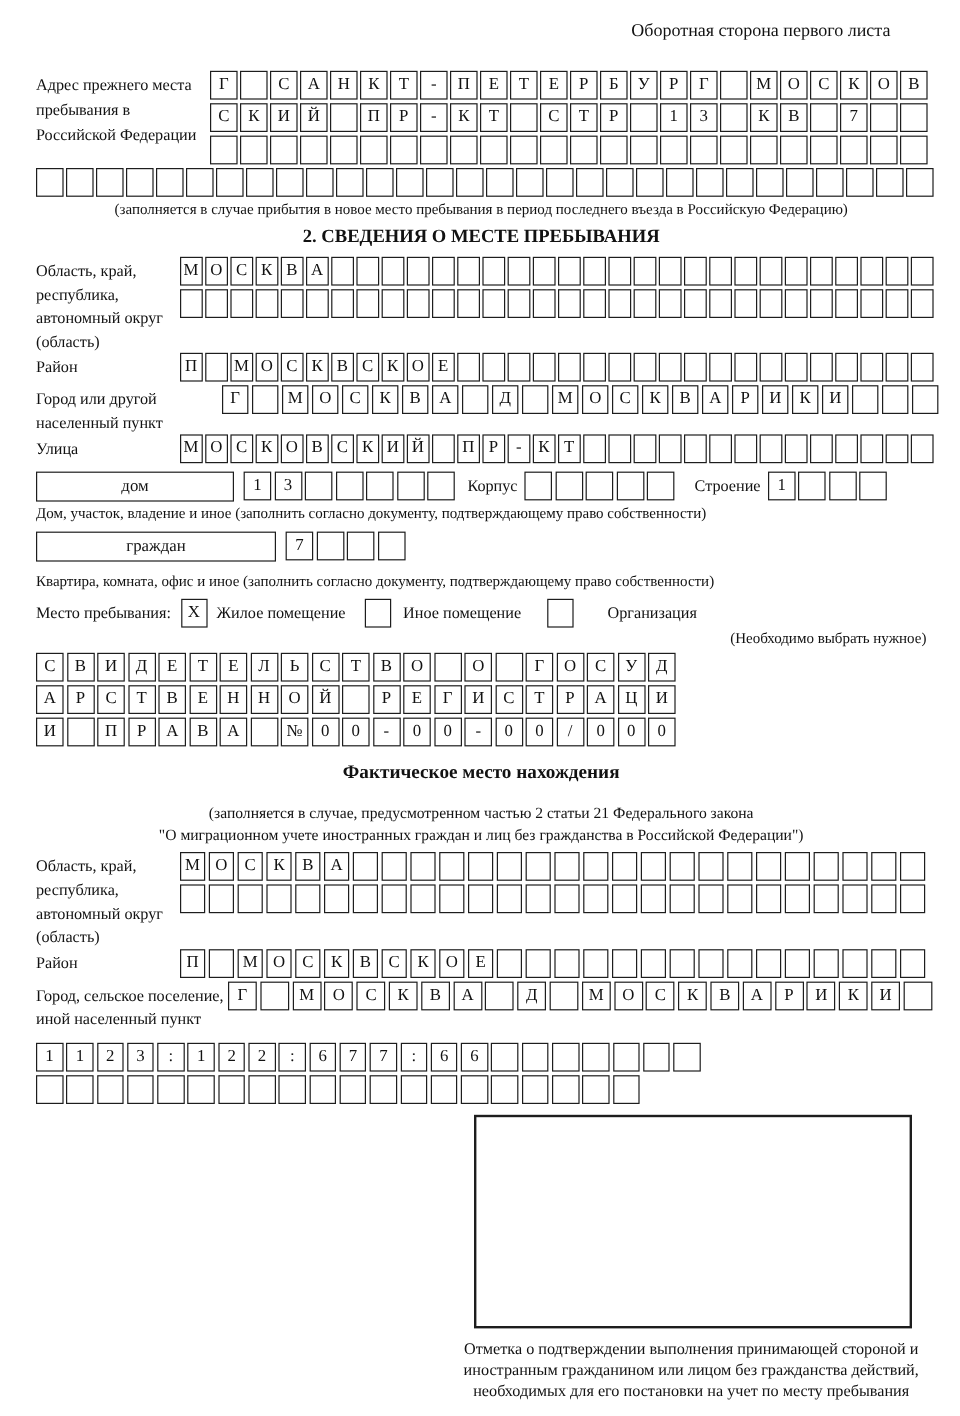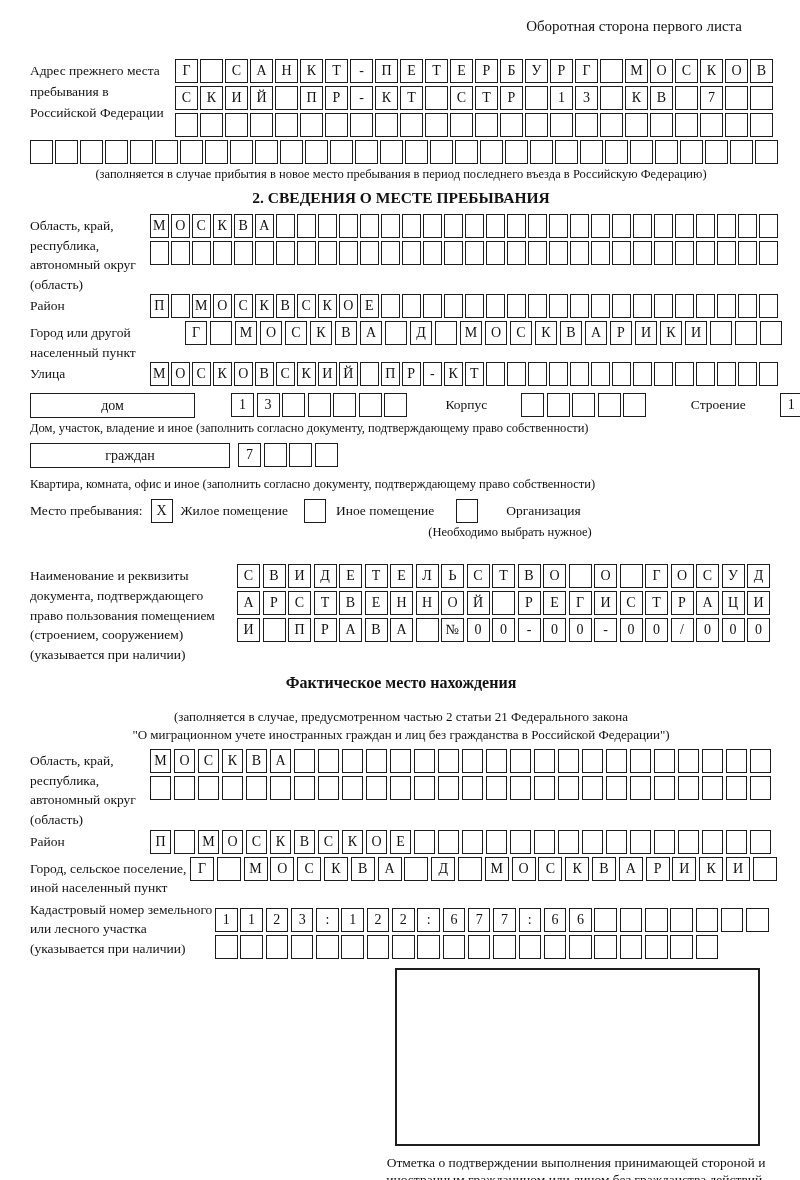--- a/index.html
+++ b/index.html
@@ -337,21 +337,21 @@
       <span class="cell"></span>
       <span class="cell"></span>
       <span class="cell"></span>
       <span class="cell"></span>
       <span class="cell"></span>
       <span class="cell"></span>
       <span class="cell"></span>
     </div>
 </div>
 
-<div class="frow" style="margin-top:4px;gap:28px;">
+<div class="frow" style="margin-top:4px;">
   <div class="wbox" style="width:165px;">дом</div>
   <div class="cellrow szd mb0" style="margin-left:8px;">
       <span class="cell">1</span>
       <span class="cell">3</span>
       <span class="cell"></span>
       <span class="cell"></span>
       <span class="cell"></span>
       <span class="cell"></span>
       <span class="cell"></span>
     </div>
@@ -386,24 +386,23 @@
 
 <div class="chkrow">
   <span class="t">Место пребывания:</span>
   <span class="chk" style="margin-left:8px;">X</span>
   <span class="t" style="margin-left:8px;">Жилое помещение</span>
   <span class="chk" style="margin-left:16px;"></span>
   <span class="t" style="margin-left:10px;">Иное помещение</span>
   <span class="chk" style="margin-left:22px;"></span>
   <span class="t" style="margin-left:28px;">Организация</span>
 </div>
-<div class="note" style="text-align:center;margin:2px 0 24px 218px;">(Необходимо выбрать нужное)</div>
-
-<div class="frow">
-  <div class="flabel" style="width:207px;">Наименование и реквизиты документа, подтверждающего право пользования помещением (строением, сооружением) (указывается при наличии)</div>
+<div class="note" style="text-align:right;margin:2px 0 4px 218px;">(Необходимо выбрать нужное)</div>
+
+<div class="frow">
   <div class="rows">
     <div class="cellrow sze">
         <span class="cell">С</span>
         <span class="cell">В</span>
         <span class="cell">И</span>
         <span class="cell">Д</span>
         <span class="cell">Е</span>
         <span class="cell">Т</span>
         <span class="cell">Е</span>
         <span class="cell">Л</span>
@@ -590,21 +589,20 @@
       <span class="cell">А</span>
       <span class="cell">Р</span>
       <span class="cell">И</span>
       <span class="cell">К</span>
       <span class="cell">И</span>
       <span class="cell"></span>
     </div>
 </div>
 
 <div class="frow">
-  <div class="flabel" style="width:185px;">Кадастровый номер земельного или лесного участка (указывается при наличии)</div>
   <div class="rows" style="padding-top:10px;">
     <div class="cellrow szk">
         <span class="cell">1</span>
         <span class="cell">1</span>
         <span class="cell">2</span>
         <span class="cell">3</span>
         <span class="cell">:</span>
         <span class="cell">1</span>
         <span class="cell">2</span>
         <span class="cell">2</span>

